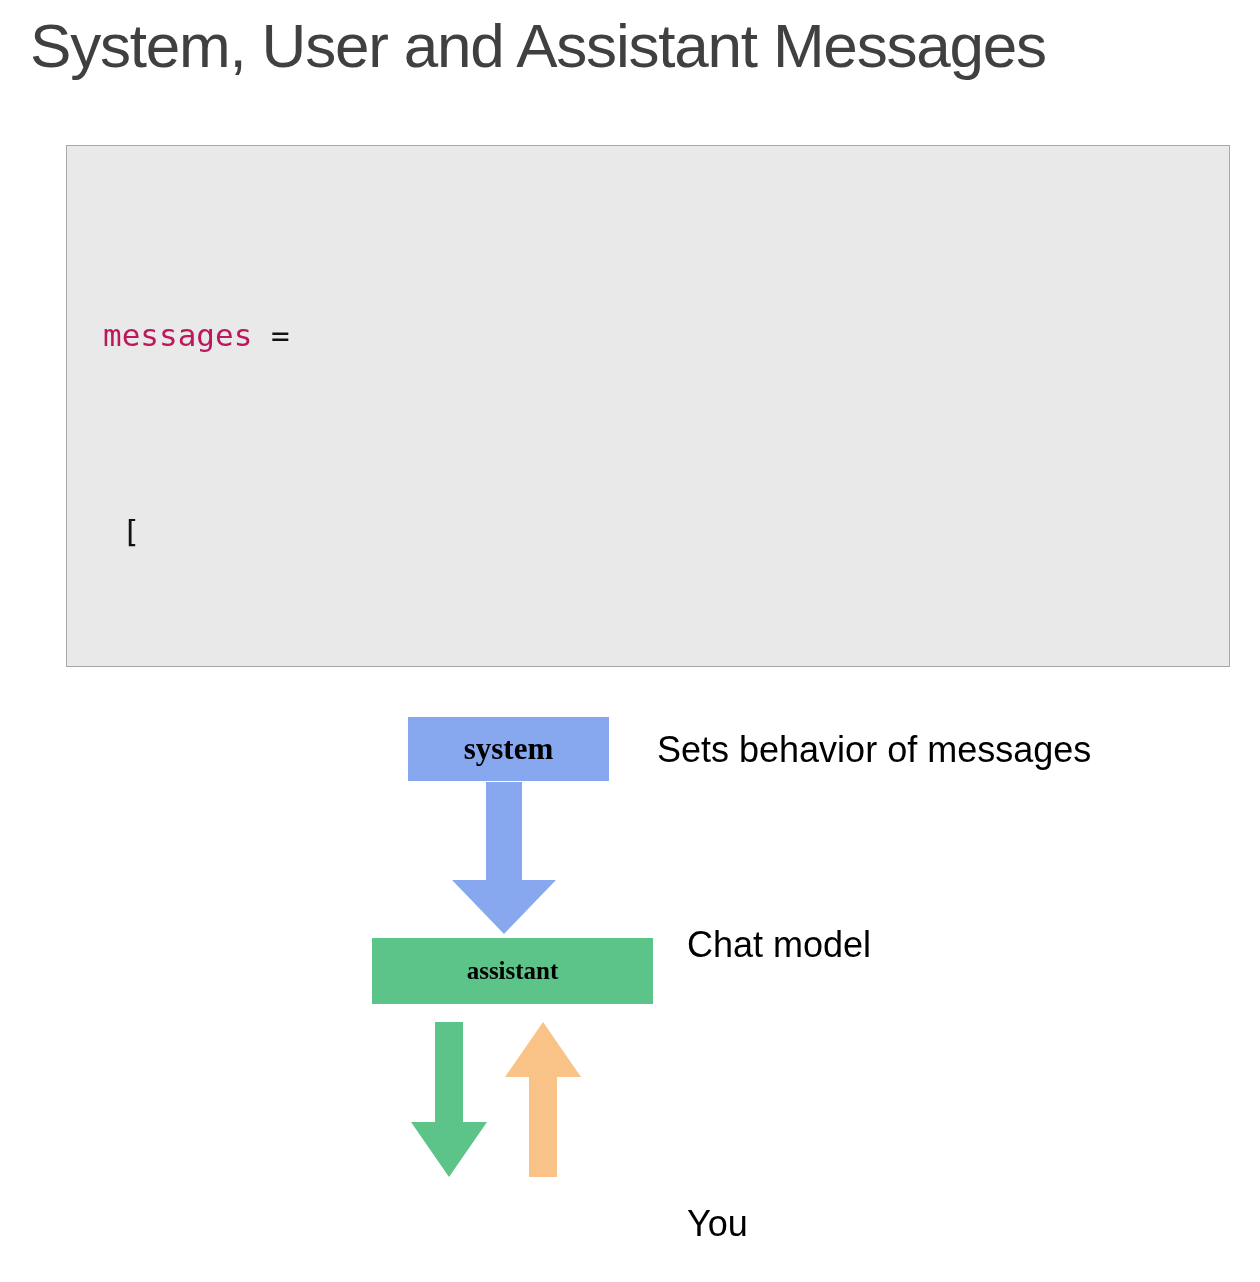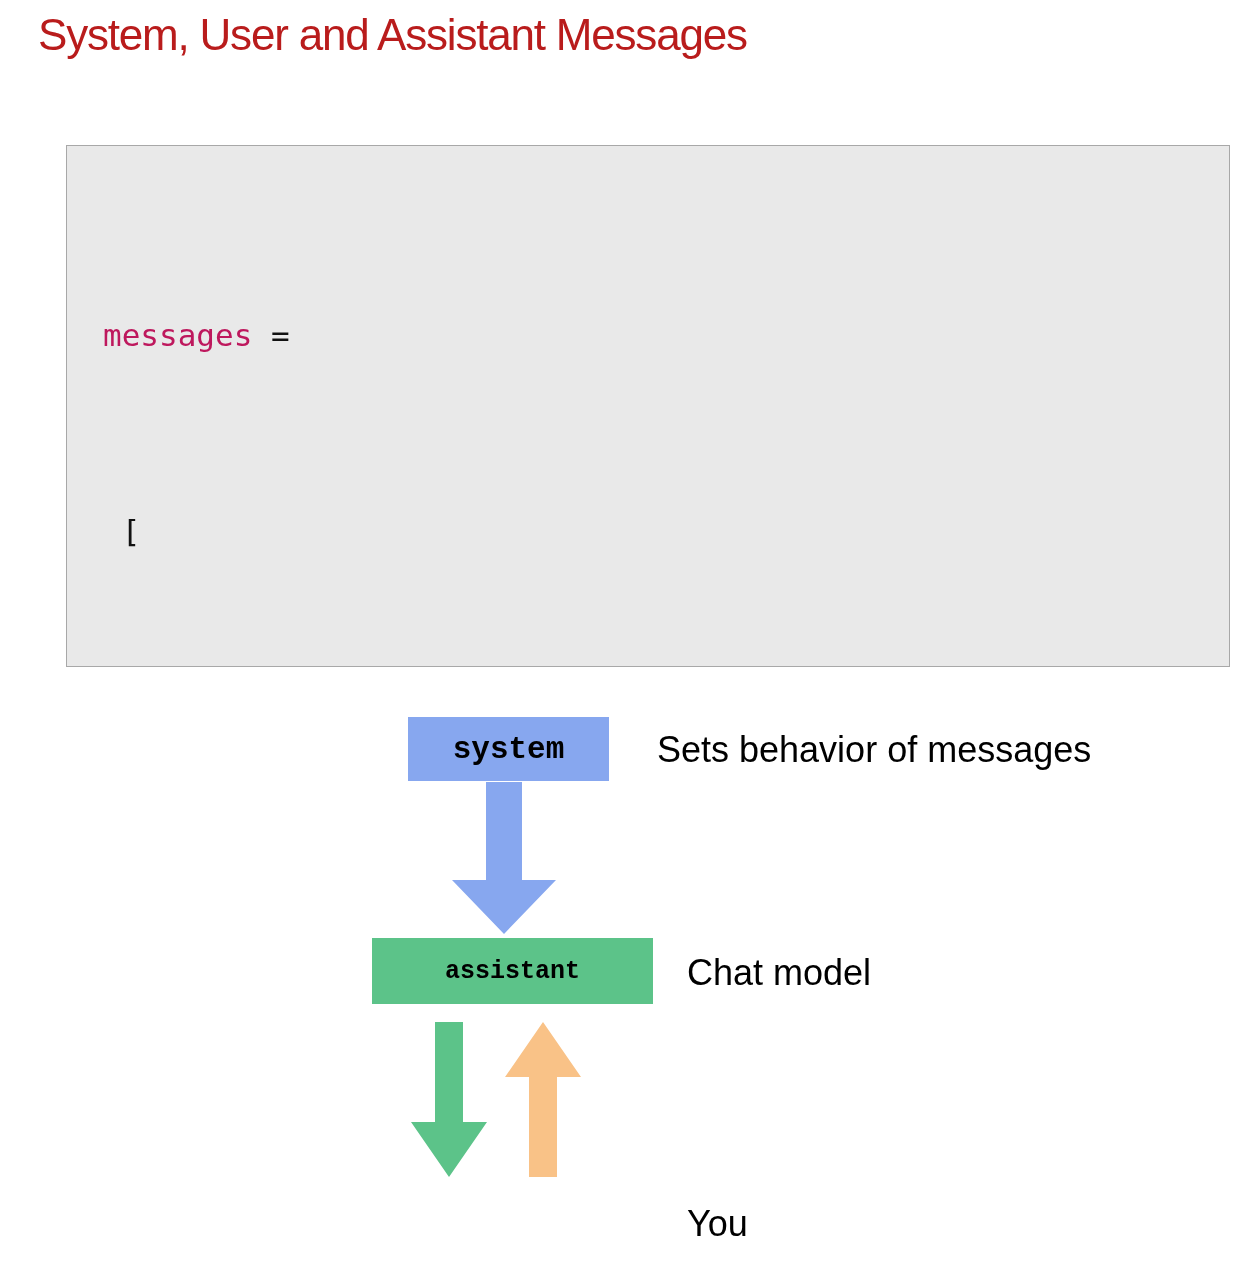--- a/index.html
+++ b/index.html
@@ -12,28 +12,28 @@
     height: 1282px;
     position: relative;
     overflow: hidden;
     font-family: "Liberation Sans", sans-serif;
     -webkit-font-smoothing: antialiased;
   }
 
   
   .slide-title {
     position: absolute;
-    left: 38px;
+    left: 30px;
     top: 10px;
     width: 1220px;
     font-family: "Liberation Sans", sans-serif;
-    font-size: 44px;
+    font-size: 62px;
     font-weight: 400;
     letter-spacing: -1.2px;
-    color: #b91c1c;
+    color: #404040;
     white-space: nowrap;
   }
 
   
   .code-block {
     position: absolute;
     left: 66px;
     top: 145px;
     width: 1164px;
     height: 522px;
@@ -57,21 +57,21 @@
   .tok-plain { color: #111111; }
 
   
   .diagram { position: absolute; left: 0; top: 0; width: 1260px; height: 1282px; }
 
   .node-box {
     position: absolute;
     display: flex;
     align-items: center;
     justify-content: center;
-    font-family: Liberation Mono, monospace;
+    font-family: Liberation Serif, serif;
     font-weight: bold;
     color: #000000;
   }
   .node-system {
     left: 408px; top: 717px; width: 201px; height: 64px;
     background: #87a7ef;
     font-size: 31px;
   }
   .node-assistant {
     left: 372px; top: 938px; width: 281px; height: 66px;
@@ -85,21 +85,21 @@
   }
 
   .node-label {
     position: absolute;
     font-family: "Liberation Sans", sans-serif;
     font-size: 36px;
     color: #000000;
     white-space: nowrap;
   }
   .label-system    { left: 657px; top: 729px; }
-  .label-assistant { left: 687px; top: 952px; }
+  .label-assistant { left: 687px; top: 924px; }
   .label-user      { left: 687px; top: 1203px; }
 
   .arrow-svg { position: absolute; }
   .arrow-blue   { left: 452px; top: 782px; }
   .arrow-green  { left: 411px; top: 1022px; }
   .arrow-orange { left: 505px; top: 1022px; }
 </style>
 </head>
 <body>
 

